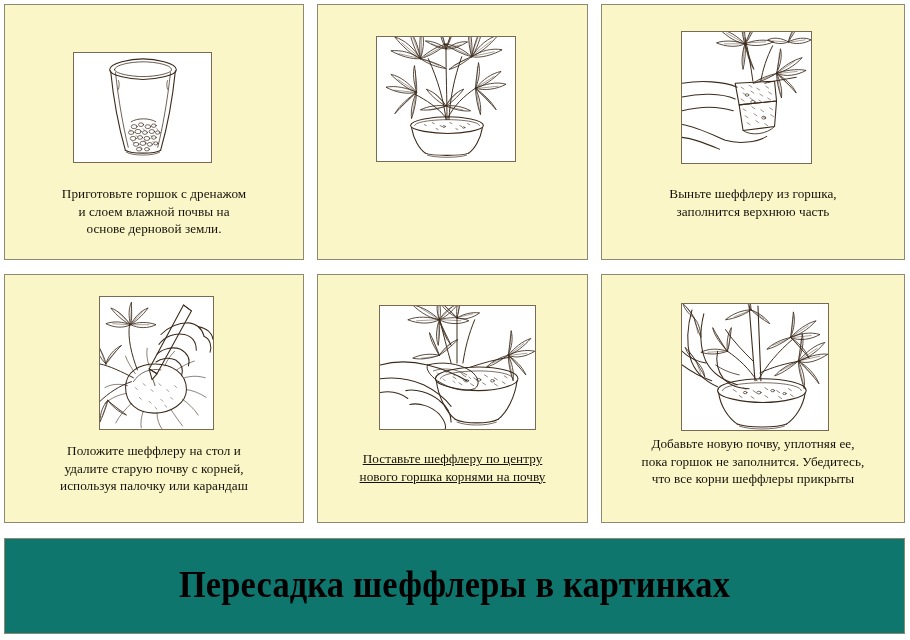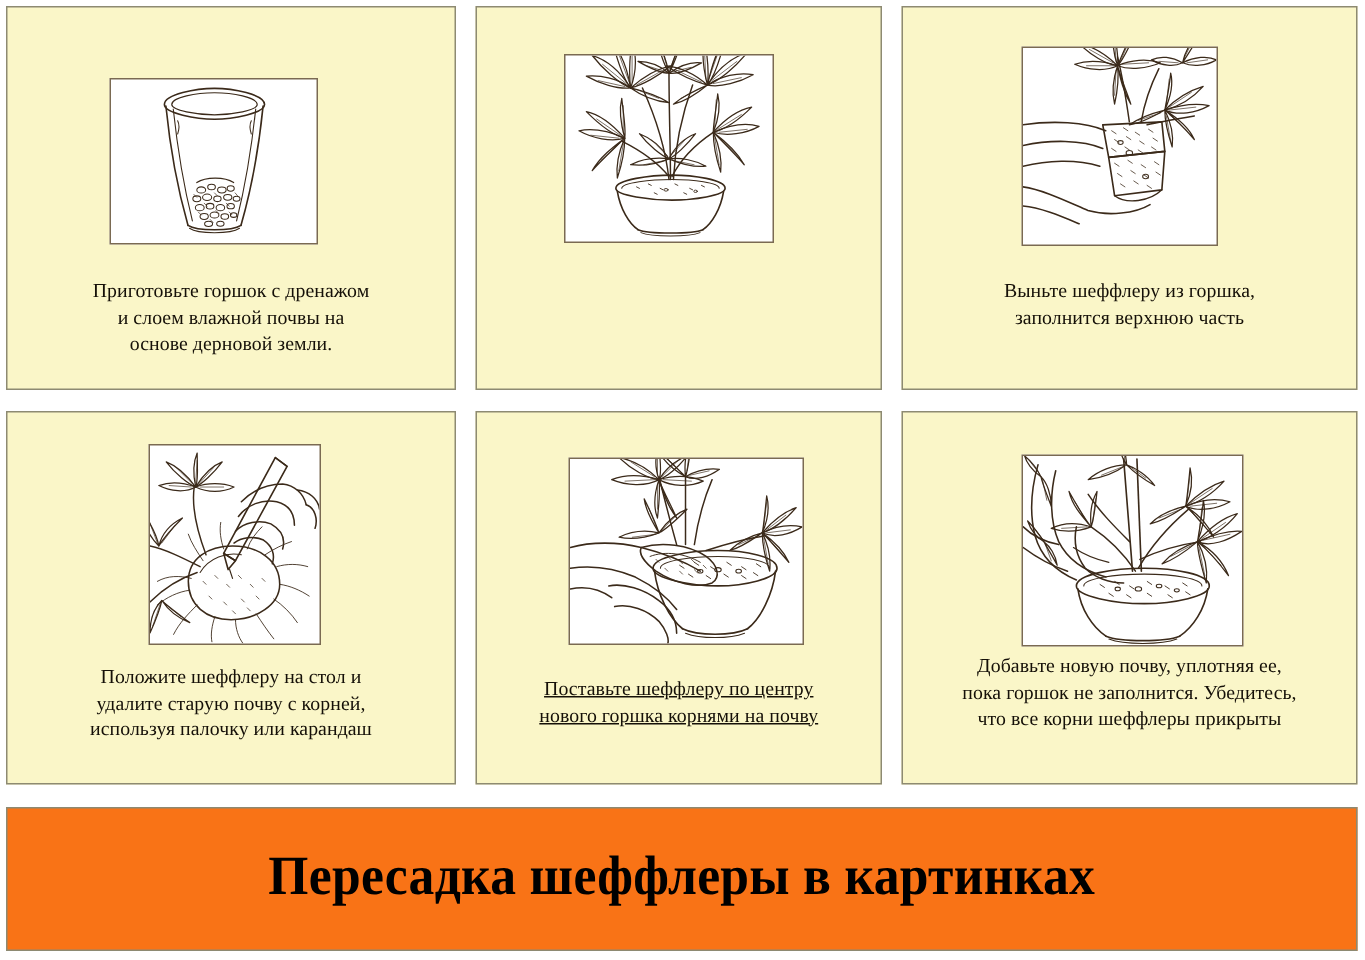--- a/index.html
+++ b/index.html
@@ -64,21 +64,21 @@
   #cap-3 { top: 180px; }
   #cap-4 { top: 167px; }
   #cap-5 { top: 175px; text-decoration: underline; }
   #cap-6 { top: 160px; }
 
   
   #title-panel {
     position: absolute;
     left: 4px; top: 538px;
     width: 901px; height: 96px;
-    background: #f97316;
+    background: #0f766e;
     border: 1px solid #8d8a72;
   }
   #title-text {
     position: absolute;
     left: 0; right: 0; top: 24px;
     text-align: center;
     font-family: "Liberation Serif", "DejaVu Serif", serif;
     font-weight: bold;
     font-size: 37px;
     line-height: 44px;

